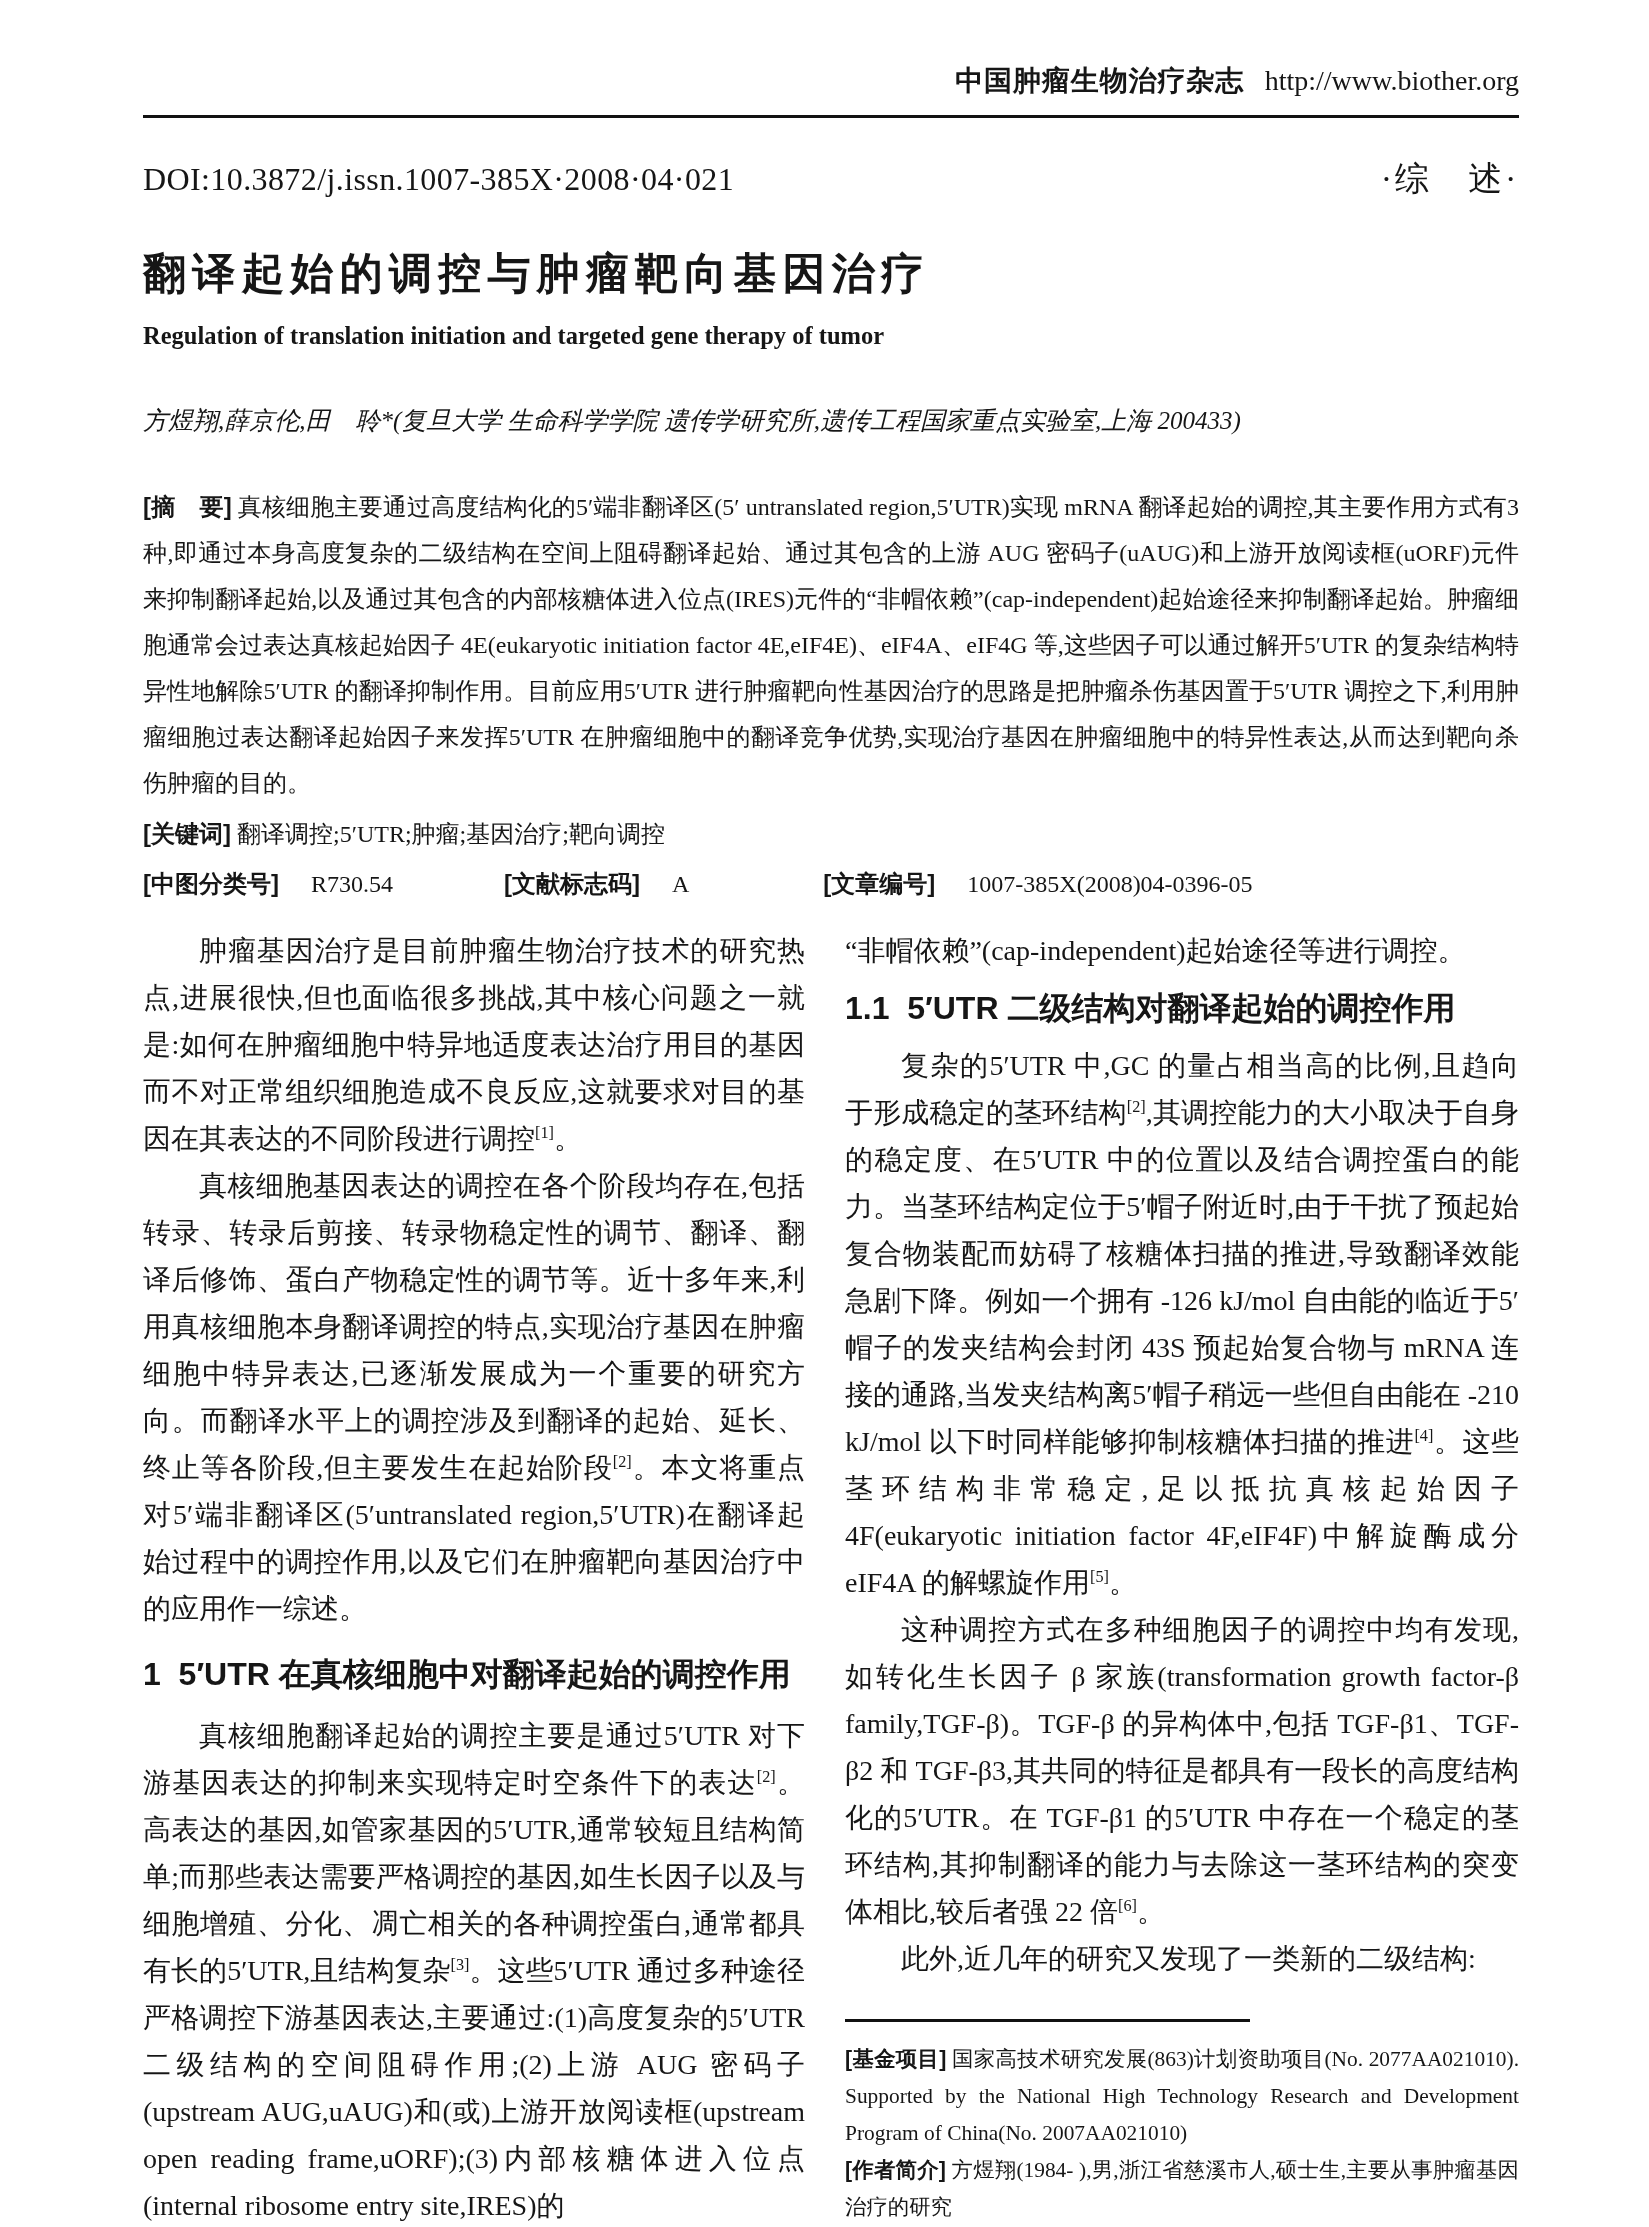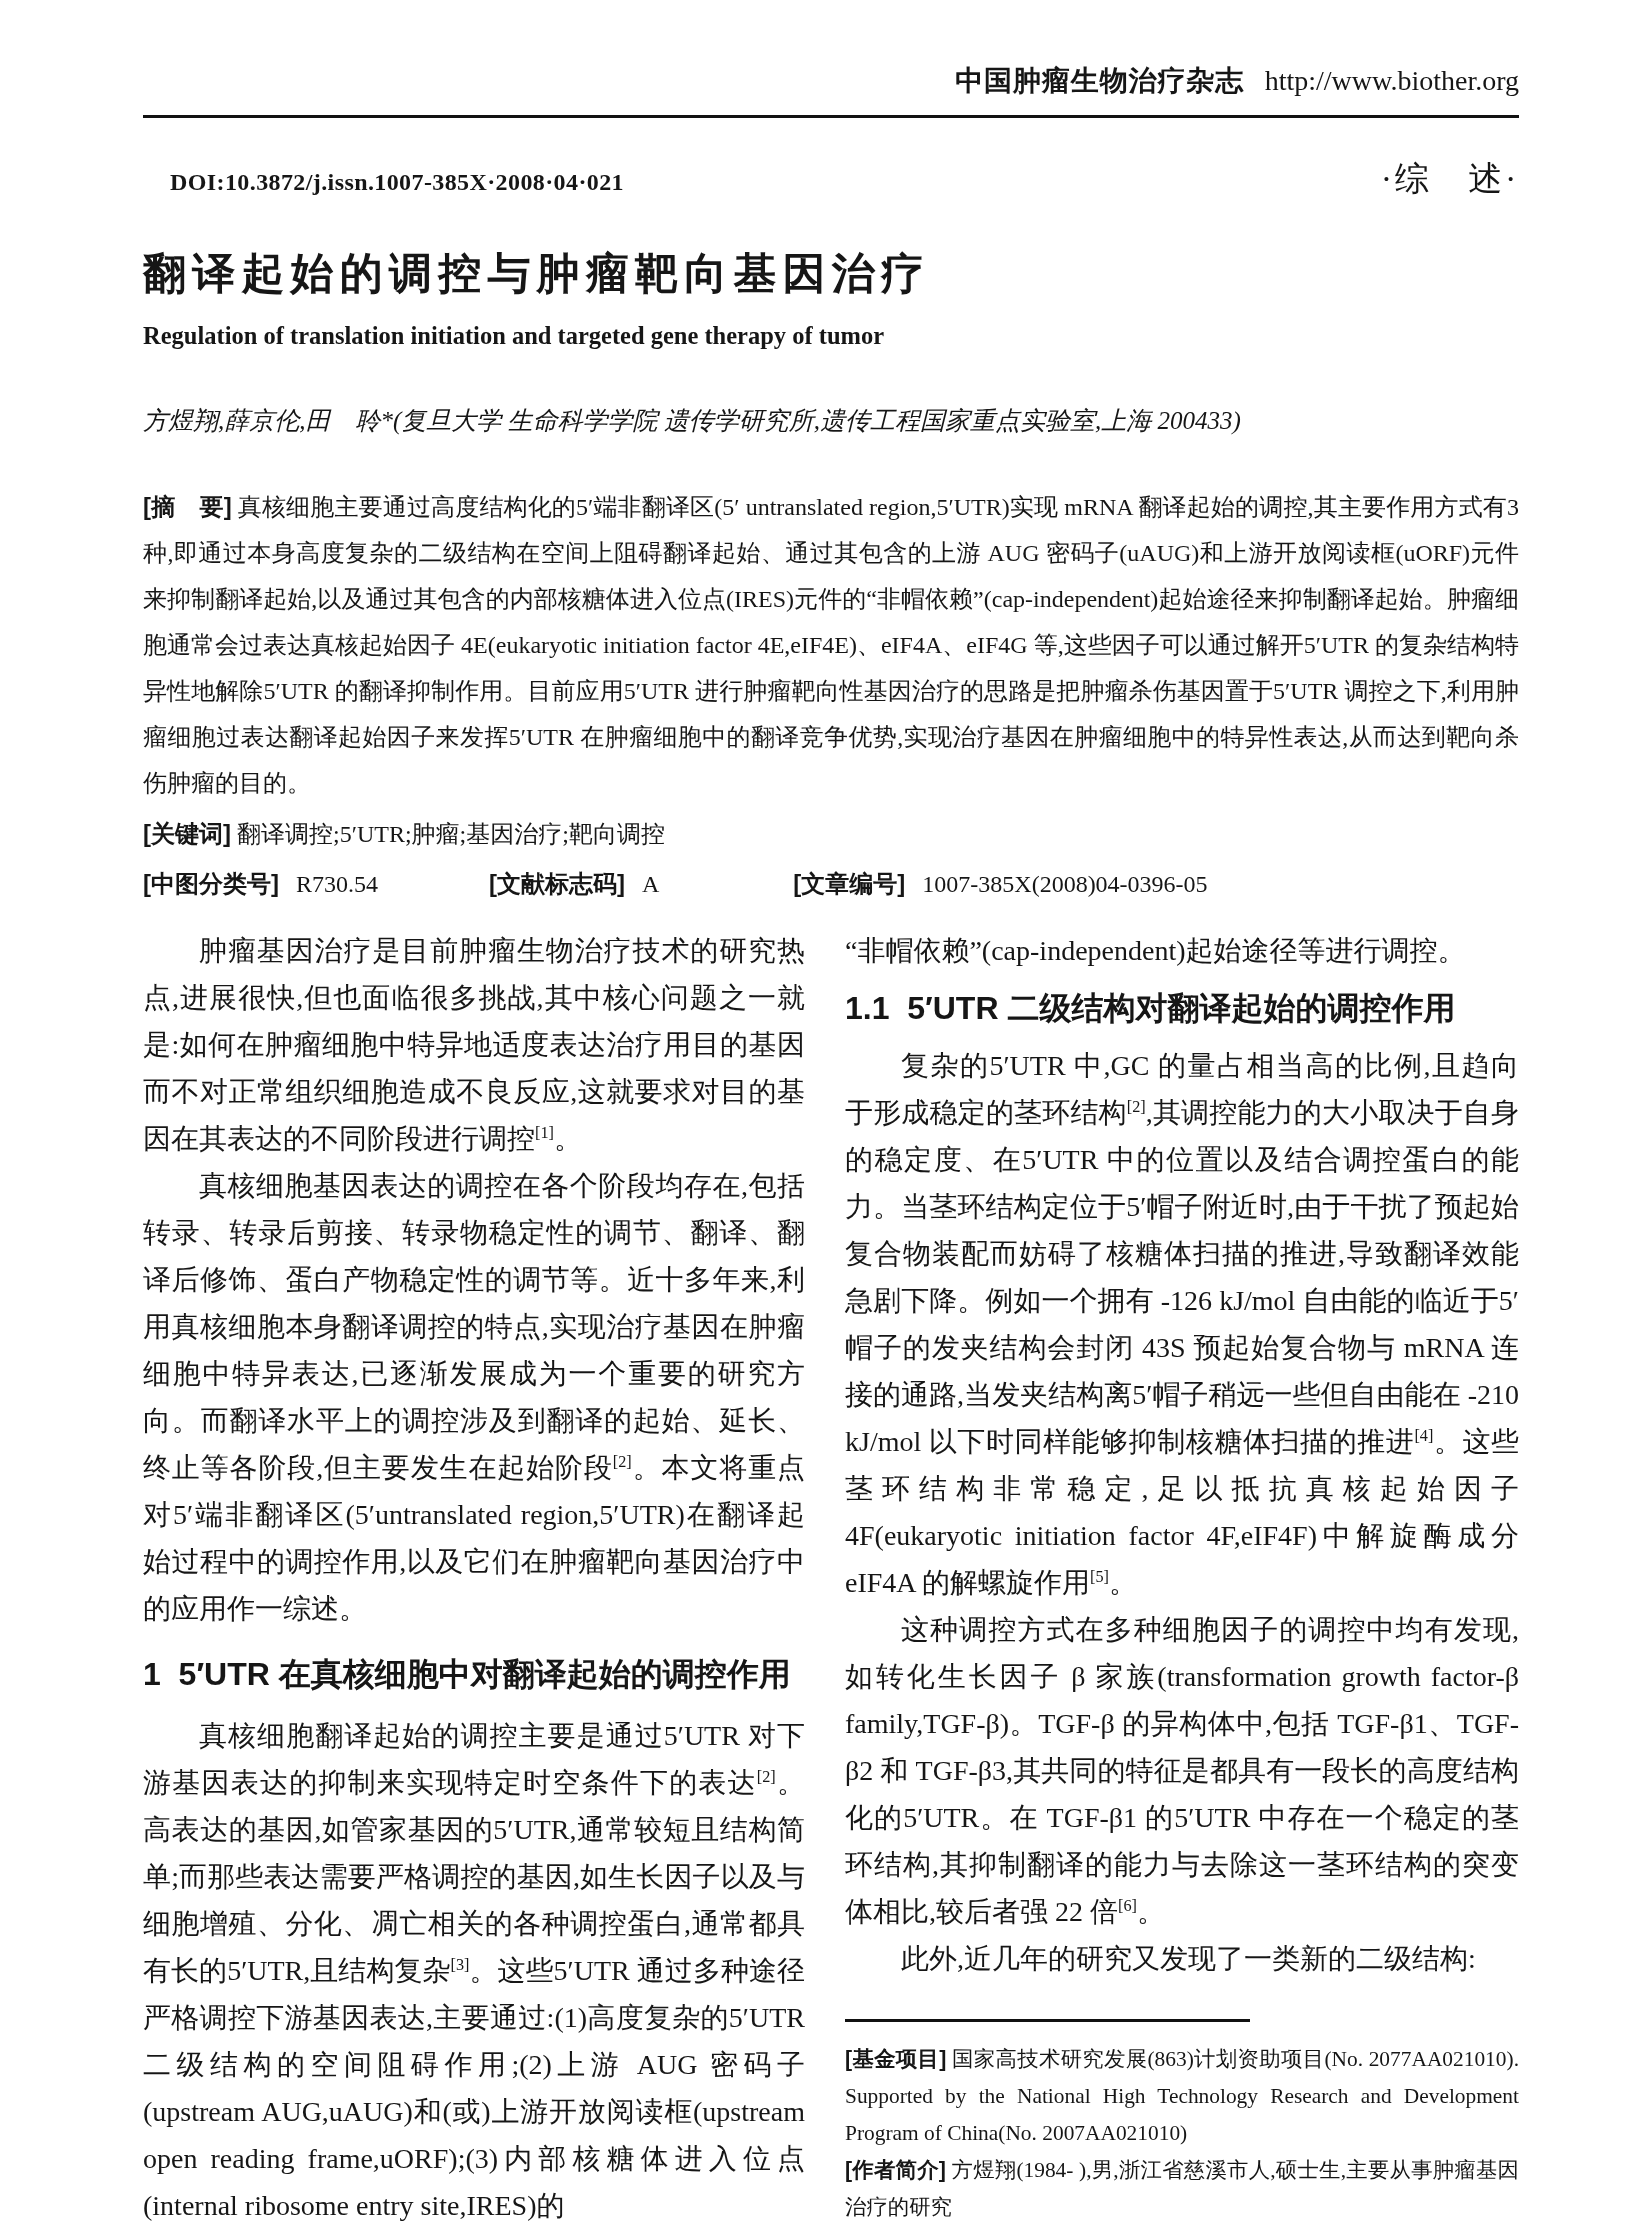--- a/index.html
+++ b/index.html
@@ -14,34 +14,34 @@
     font-family:"Liberation Serif","DejaVu Serif",serif;
   }
   
   .header-row1{display:flex;justify-content:flex-end;font-size:28px;line-height:27px;}
   .header-row1 .jcn{font-weight:bold;letter-spacing:0.9px;}
   .header-row1 .jurl{margin-left:20.5px;font-weight:normal;}
   .header-row2{display:flex;justify-content:space-between;align-items:flex-end;margin-top:18.7px;font-size:22px;line-height:27px;}
   .header-rule{height:3.6px;background:#111;margin-top:20.5px;}
   
   .doi-row{margin-top:38px;display:flex;justify-content:space-between;align-items:baseline;}
-  .doi{font-size:24px;font-weight:bold;letter-spacing:0.4px;margin-left:27px;}
+  .doi{font-size:32px;font-weight:normal;letter-spacing:0.4px;}
   .article-type{font-size:34px;letter-spacing:2.7px;}
   
   .title-cn{margin:45px 0 17px 0;font-family:"Liberation Sans","DejaVu Sans",sans-serif;font-weight:bold;font-size:43px;line-height:52px;letter-spacing:6.2px;}
   .title-en{margin:21.4px 0 0 0;font-size:24.5px;font-weight:bold;line-height:31px;}
   .authors{margin:47px 0 0 0;font-style:italic;font-size:25px;line-height:46px;text-align:justify;}
   
   .abstract{margin-top:40px;font-size:24px;line-height:46px;text-align:justify;}
   .lbl{font-family:"Liberation Sans","DejaVu Sans",sans-serif;font-weight:bold;font-style:normal;}
   .keywords{margin-top:4.5px;font-size:24px;line-height:46px;text-align:justify;}
   .class-row{margin-top:4.5px;font-size:24px;line-height:46px;display:flex;}
   .class-row .grp2{margin-left:111px;}
   .class-row .grp3{margin-left:134px;}
-  .class-row .val{margin-left:11px;text-align:right;}
+  .class-row .val{margin-left:26px;text-align:right;}
   
   .columns{display:flex;margin-top:19.6px;column-gap:40px;}
   .col-left{width:662px;}
   .col-right{width:674px;display:flex;flex-direction:column;}
   .para{margin:0;font-size:28px;line-height:47px;text-align:justify;}
   .indent{text-indent:2em;}
   sup.ref{font-size:0.58em;line-height:0;vertical-align:super;}
   .sec{margin:22px 0 17px 0;font-family:"Liberation Sans","DejaVu Sans",sans-serif;font-weight:bold;font-size:32px;line-height:41px;}
   .sec.sub{margin:14.3px 0 12.5px 0;}
   

